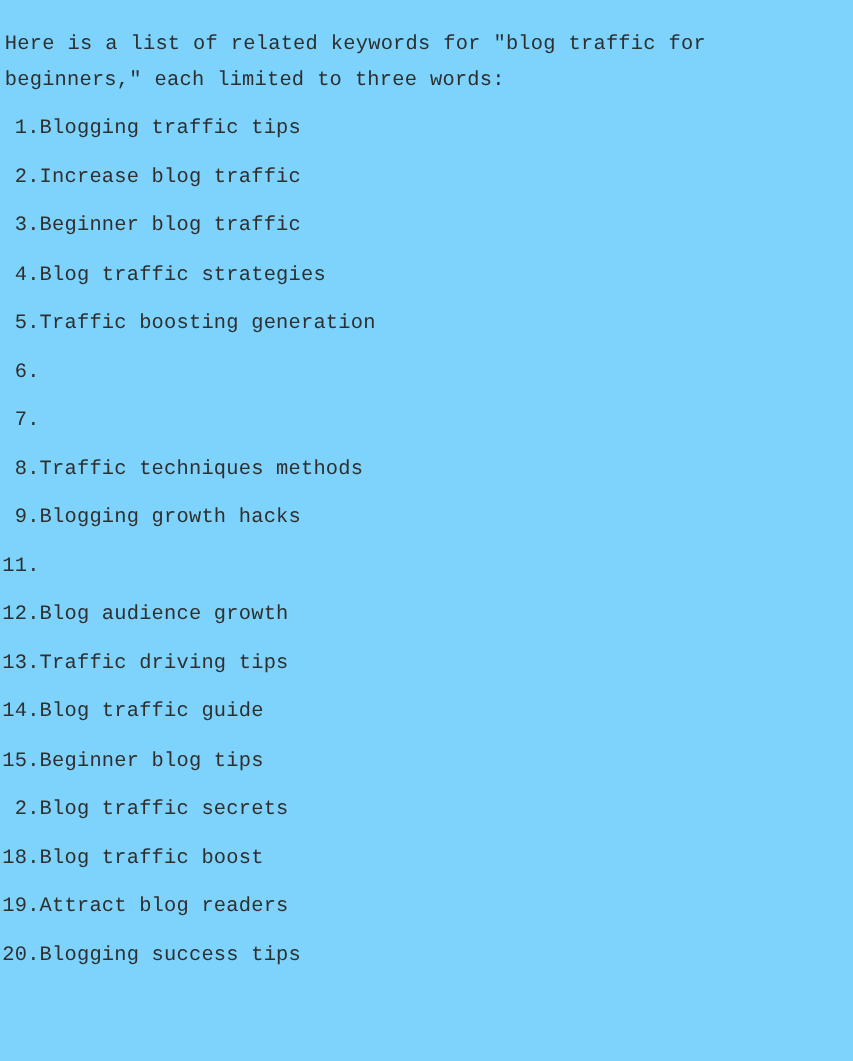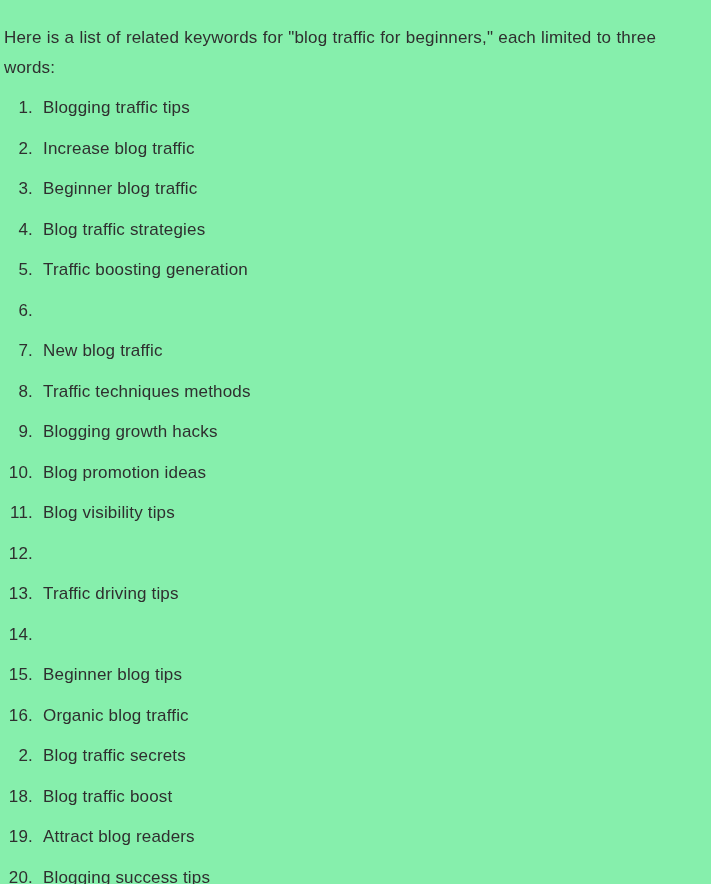--- a/index.html
+++ b/index.html
@@ -12,23 +12,24 @@
     height: 884px;
     overflow: hidden;
     font-family: "Liberation Sans", sans-serif;
     color: #2f2f2f;
     -webkit-font-smoothing: antialiased;
   }
   .page {
     position: relative;
     width: 711px;
     height: 884px;
-    background: #86efac;
+    background: #7dd3fc;
     box-sizing: border-box;
     padding: 0;
+    font-family: Liberation Mono, monospace;
   }
   .intro {
     position: absolute;
     left: 4px;
     top: 6px;
     width: 690px;
     font-size: 17px;
     line-height: 30px;
     color: #2f2f2f;
     letter-spacing: 0.01em;
@@ -54,21 +55,20 @@
   }
   .kw-marker {
     width: 33px;
     flex: 0 0 33px;
     text-align: right;
     color: #2f2f2f;
     font-size: 17px;
     letter-spacing: 0.01em;
   }
   .kw-label {
-    margin-left: 10px;
     color: #2f2f2f;
     font-size: 17px;
     letter-spacing: 0.01em;
     white-space: nowrap;
   }
 </style>
 </head>
 <body>
 
 <div class="page">
@@ -94,55 +94,47 @@
       </li>
       <li class="kw-item">
         <span class="kw-marker">5.</span>
         <span class="kw-label">Traffic boosting generation</span>
       </li>
       <li class="kw-item">
         <span class="kw-marker">6.</span>
       </li>
       <li class="kw-item">
         <span class="kw-marker">7.</span>
-        <span class="kw-label">New blog traffic</span>
       </li>
       <li class="kw-item">
         <span class="kw-marker">8.</span>
         <span class="kw-label">Traffic techniques methods</span>
       </li>
       <li class="kw-item">
         <span class="kw-marker">9.</span>
         <span class="kw-label">Blogging growth hacks</span>
       </li>
       <li class="kw-item">
-        <span class="kw-marker">10.</span>
-        <span class="kw-label">Blog promotion ideas</span>
-      </li>
-      <li class="kw-item">
         <span class="kw-marker">11.</span>
-        <span class="kw-label">Blog visibility tips</span>
       </li>
       <li class="kw-item">
         <span class="kw-marker">12.</span>
+        <span class="kw-label">Blog audience growth</span>
       </li>
       <li class="kw-item">
         <span class="kw-marker">13.</span>
         <span class="kw-label">Traffic driving tips</span>
       </li>
       <li class="kw-item">
         <span class="kw-marker">14.</span>
+        <span class="kw-label">Blog traffic guide</span>
       </li>
       <li class="kw-item">
         <span class="kw-marker">15.</span>
         <span class="kw-label">Beginner blog tips</span>
-      </li>
-      <li class="kw-item">
-        <span class="kw-marker">16.</span>
-        <span class="kw-label">Organic blog traffic</span>
       </li>
       <li class="kw-item">
         <span class="kw-marker">2.</span>
         <span class="kw-label">Blog traffic secrets</span>
       </li>
       <li class="kw-item">
         <span class="kw-marker">18.</span>
         <span class="kw-label">Blog traffic boost</span>
       </li>
       <li class="kw-item">

